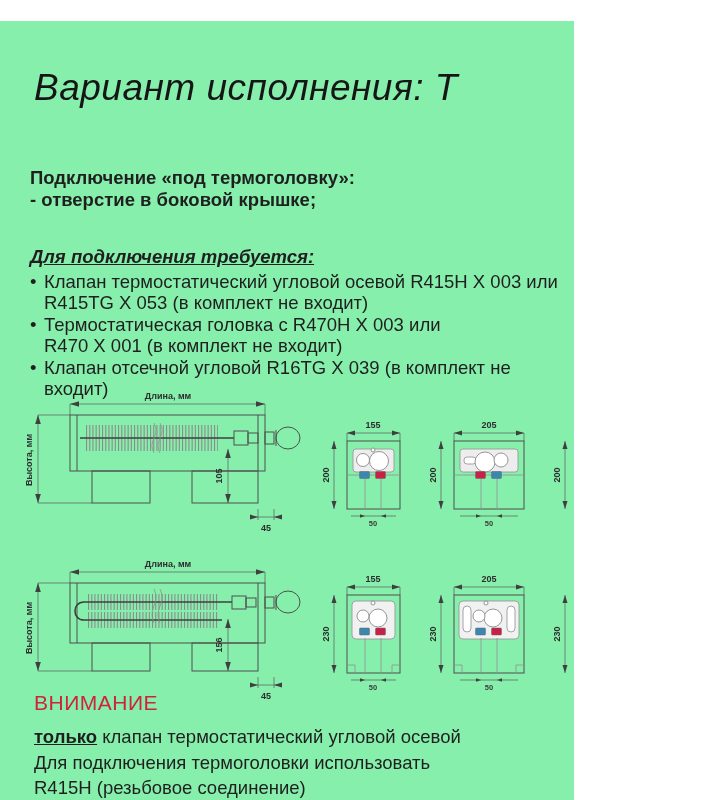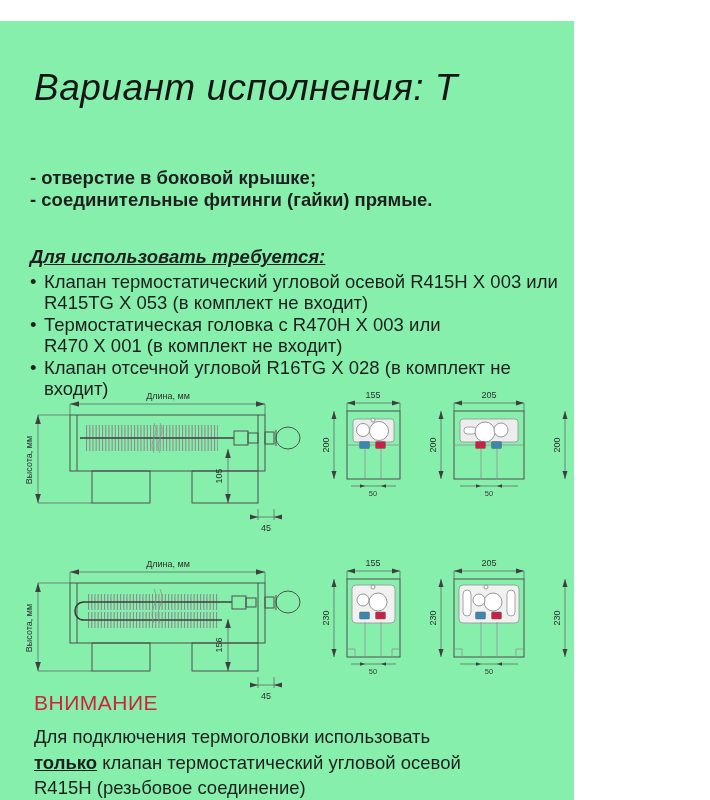--- a/index.html
+++ b/index.html
@@ -10,21 +10,21 @@
   .page-title{
     position:absolute;left:34px;top:46px;font-size:37px;font-style:italic;
     font-weight:400;color:#161616;letter-spacing:0.5px;white-space:nowrap;
   }
   .intro{position:absolute;left:30px;top:146px;font-size:18.5px;font-weight:bold;line-height:22px;}
   .req{position:absolute;left:30px;top:225px;font-size:18.5px;line-height:21.5px;}
   .req-heading{font-style:italic;font-weight:bold;text-decoration:underline;margin-bottom:3px;}
   .req-item{display:flex;}
   .req-bullet{width:14px;flex:0 0 14px;}
   .req-cont{padding-left:14px;}
-  .diagram-row{position:absolute;left:22px;display:flex;align-items:flex-start;}
+  .diagram-row{position:absolute;left:22px;display:flex;align-items:flex-end;font-weight:bold;}
   .row1{top:368px;}
   .row2{top:536px;}
   .diagram-row svg{display:block;}
   .sv{margin-right:14px;}
   .xs{margin-right:12px;}
   .ln{stroke:#4f4f4f;stroke-width:1;fill:none;}
   .lnl{stroke:#8f8f8f;stroke-width:0.8;fill:none;}
   .dln{stroke:#5a5a5a;stroke-width:0.7;fill:none;}
   .arr{fill:#3f3f3f;stroke:none;}
   .dim{font-size:9px;fill:#2e2e2e;}
@@ -41,39 +41,39 @@
   .emph{font-weight:bold;text-decoration:underline;}
 </style>
 </head>
 <body>
 
 <div class="page">
 
   <div class="page-title">Вариант исполнения: Т</div>
 
   <div class="intro">
+    <div>Подключение «под термоголовку»:</div>
     <div>- отверстие в боковой крышке;</div>
-    <div>- соединительные фитинги (гайки) прямые.</div>
   </div>
 
   <div class="req">
-    <div class="req-heading">Для использовать требуется:</div>
+    <div class="req-heading">Для подключения требуется:</div>
     <div class="req-item">
       <span class="req-bullet">•</span>
       <span>Клапан термостатический угловой осевой R415H X 003 или</span>
     </div>
     <div class="req-cont">R415TG X 053 (в комплект не входит)</div>
     <div class="req-item">
       <span class="req-bullet">•</span>
       <span>Термостатическая головка с R470H X 003 или</span>
     </div>
     <div class="req-cont">R470 X 001 (в комплект не входит)</div>
     <div class="req-item">
       <span class="req-bullet">•</span>
-      <span>Клапан отсечной угловой R16TG X 028 (в комплект не входит)</span>
+      <span>Клапан отсечной угловой R16TG X 039 (в комплект не входит)</span>
     </div>
   </div>
 
   <div class="diagram-row row1">
 
     <svg class="sv" width="285" height="150" viewBox="0 0 285 150">
       <text class="dim" x="146" y="10" text-anchor="middle">Длина, мм</text>
       <line class="dln" x1="48" y1="15" x2="243" y2="15"></line>
       <path class="arr" d="M48,15 l9,-2.8 l0,5.6 z"></path>
         <path class="arr" d="M243,15 l-9,-2.8 l0,5.6 z"></path>
@@ -323,19 +323,19 @@
       <line class="dln" x1="34" y1="107" x2="105" y2="107"></line>
       <path class="arr" d="M61,107 l-5,-1.8 l0,3.6 z"></path>
         <path class="arr" d="M77,107 l5,-1.8 l0,3.6 z"></path>
       <text class="dims" x="69" y="117" text-anchor="middle">50</text>
     </svg>
   </div>
 
   <div class="warning">
     <div class="warning-title" style="color:#ce2340;">ВНИМАНИЕ</div>
     <div class="warning-text">
+      <div><span class="emph">только</span><span> клапан термостатический угловой осевой</span></div>
       <div>Для подключения термоголовки использовать</div>
-      <div><span class="emph">только</span><span> клапан термостатический угловой осевой</span></div>
       <div>R415H (резьбовое соединение)</div>
     </div>
   </div>
 
 </div>
 
 </body></html>

